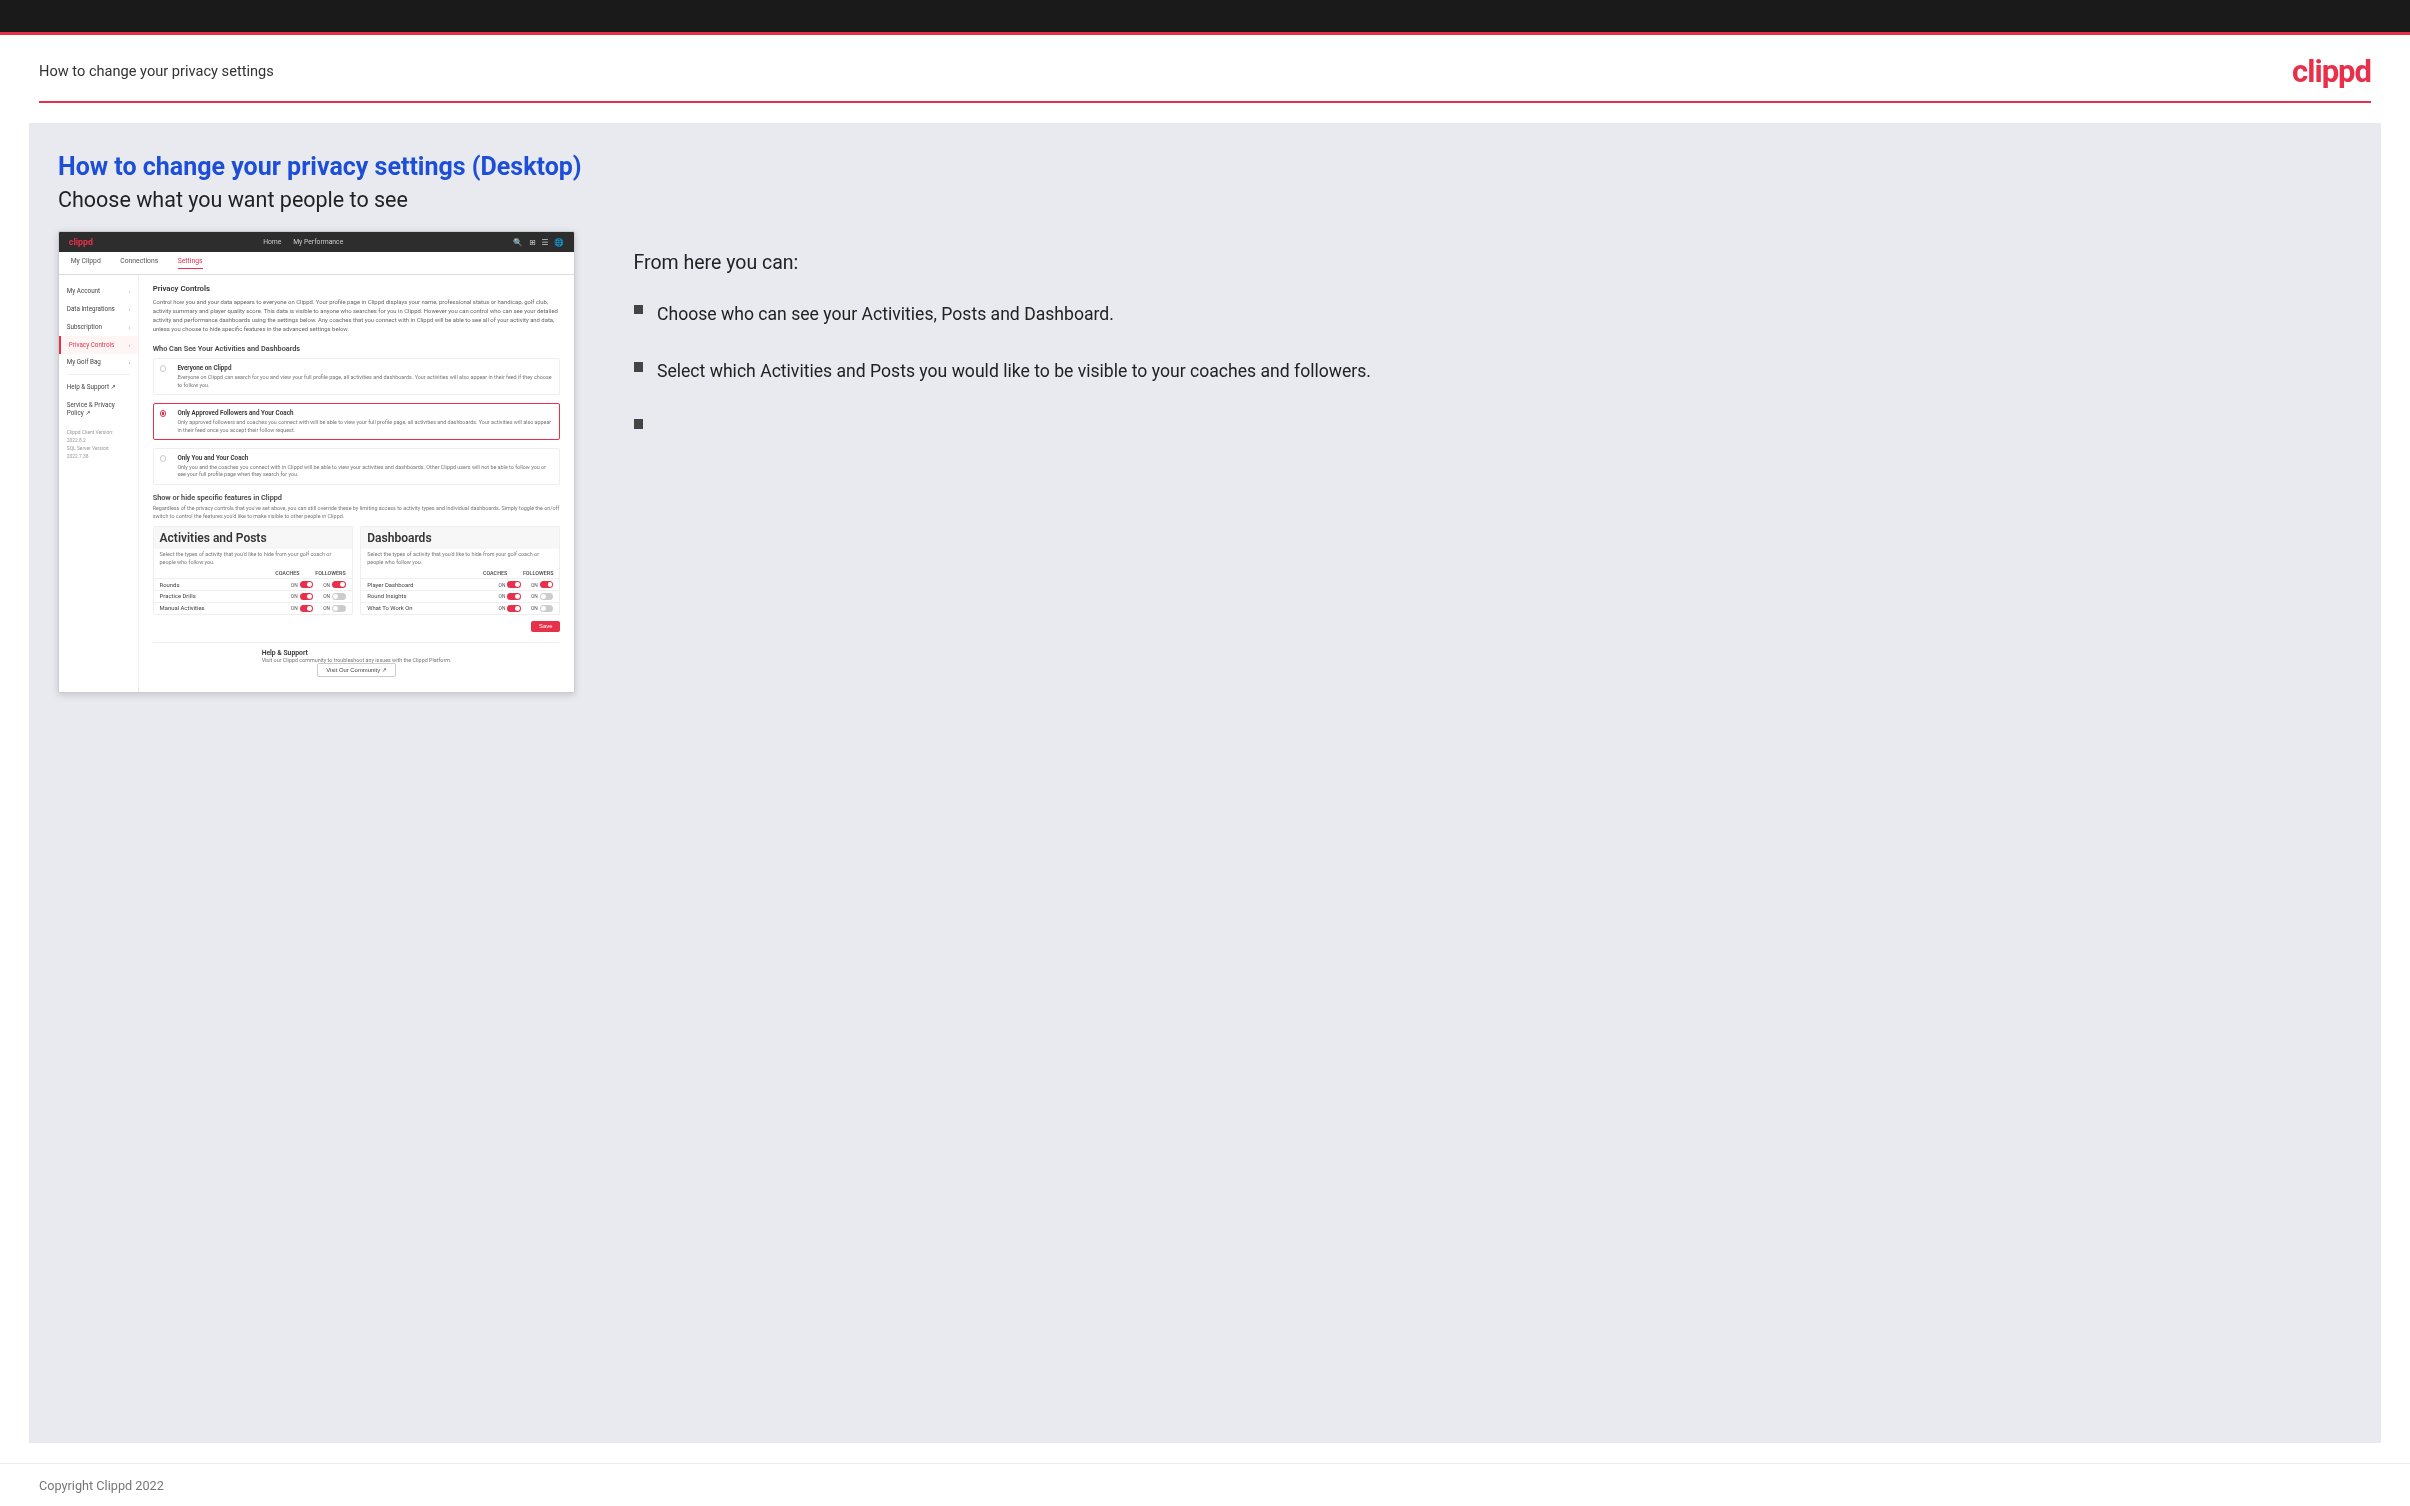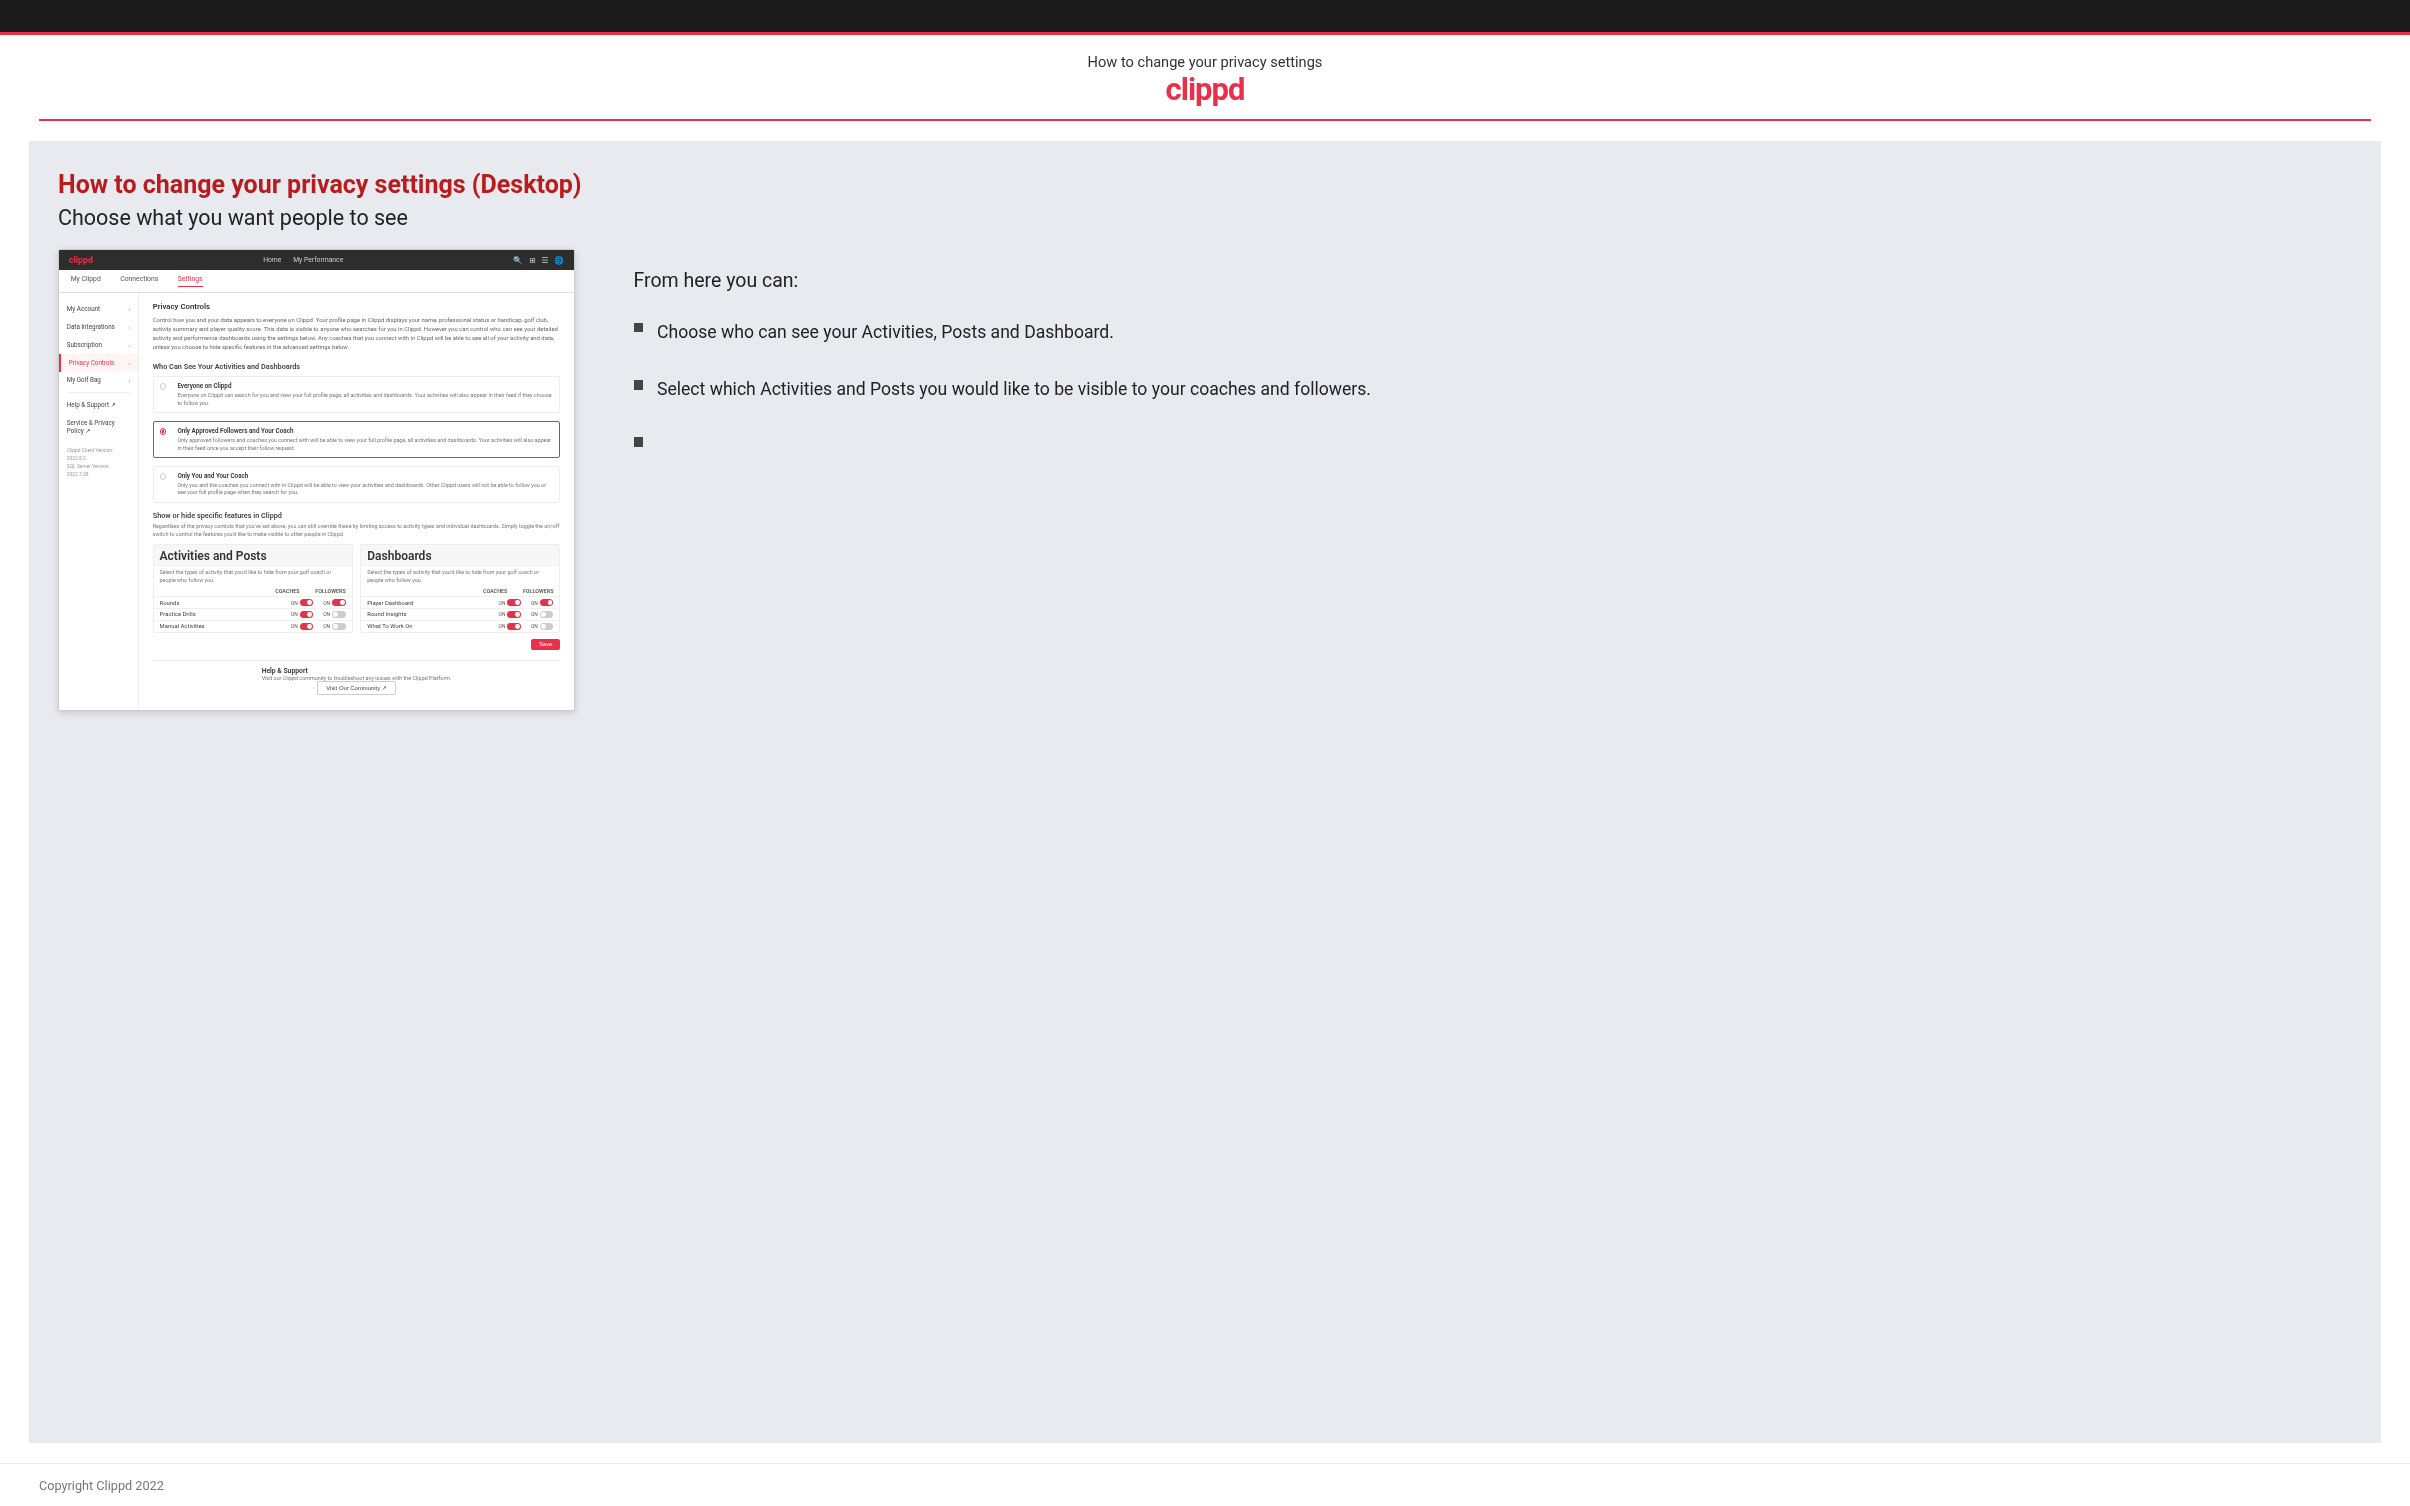--- a/index.html
+++ b/index.html
@@ -28,21 +28,20 @@
       background: linear-gradient(90deg, #e8304a 0%, #e8304a 100%);
     }
 
     
     .header {
       display: flex;
       align-items: center;
       justify-content: space-between;
       padding: 17.6px 39px 11.7px 39px;
       background: #fff;
-      flex-direction: column;
     }
     .header-title {
       font-size: 14.6px;
       color: #333;
       font-weight: 400;
     }
     .logo {
       font-size: 31px;
       font-weight: 700;
       color: #e8304a;
@@ -60,21 +59,21 @@
     .main-content {
       background: #e8eaf0;
       margin: 19.5px 29px;
       padding: 29px 29px 29px 29px;
       flex: 1;
     }
 
     .main-title {
       font-size: 25px;
       font-weight: 700;
-      color: #b91c1c;
+      color: #1d4ed8;
       margin-bottom: 5.9px;
     }
     .main-subtitle {
       font-size: 21.5px;
       font-weight: 400;
       color: #222;
       margin-bottom: 19.5px;
     }
 
     .content-row {

